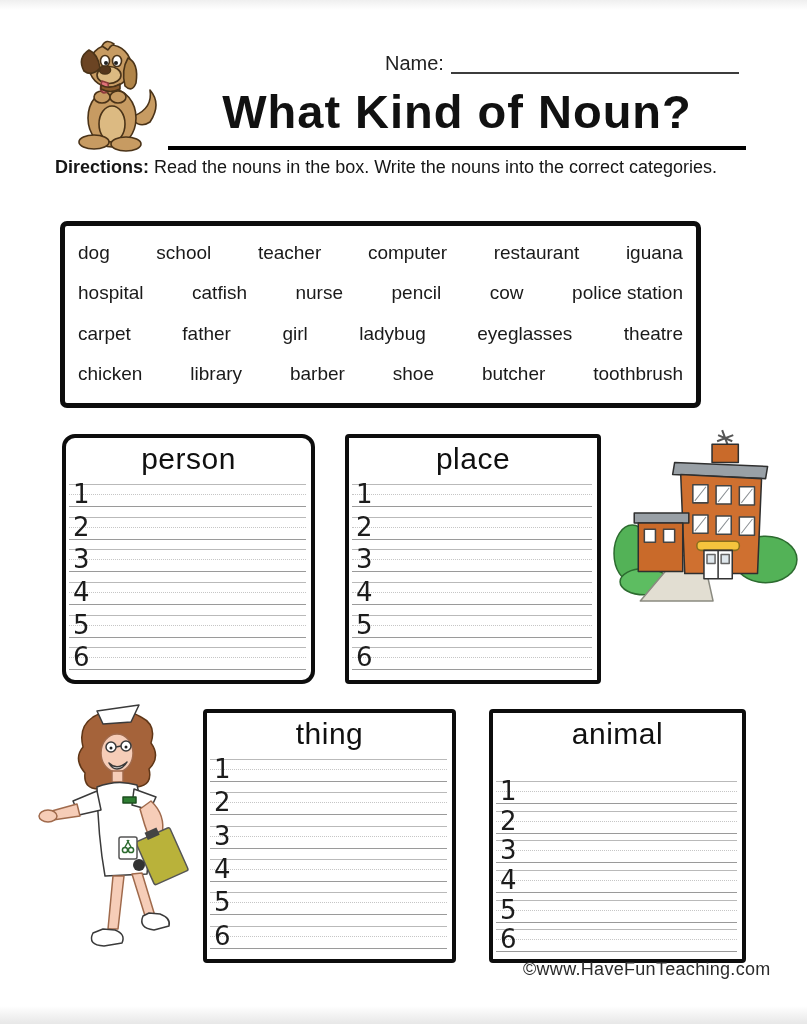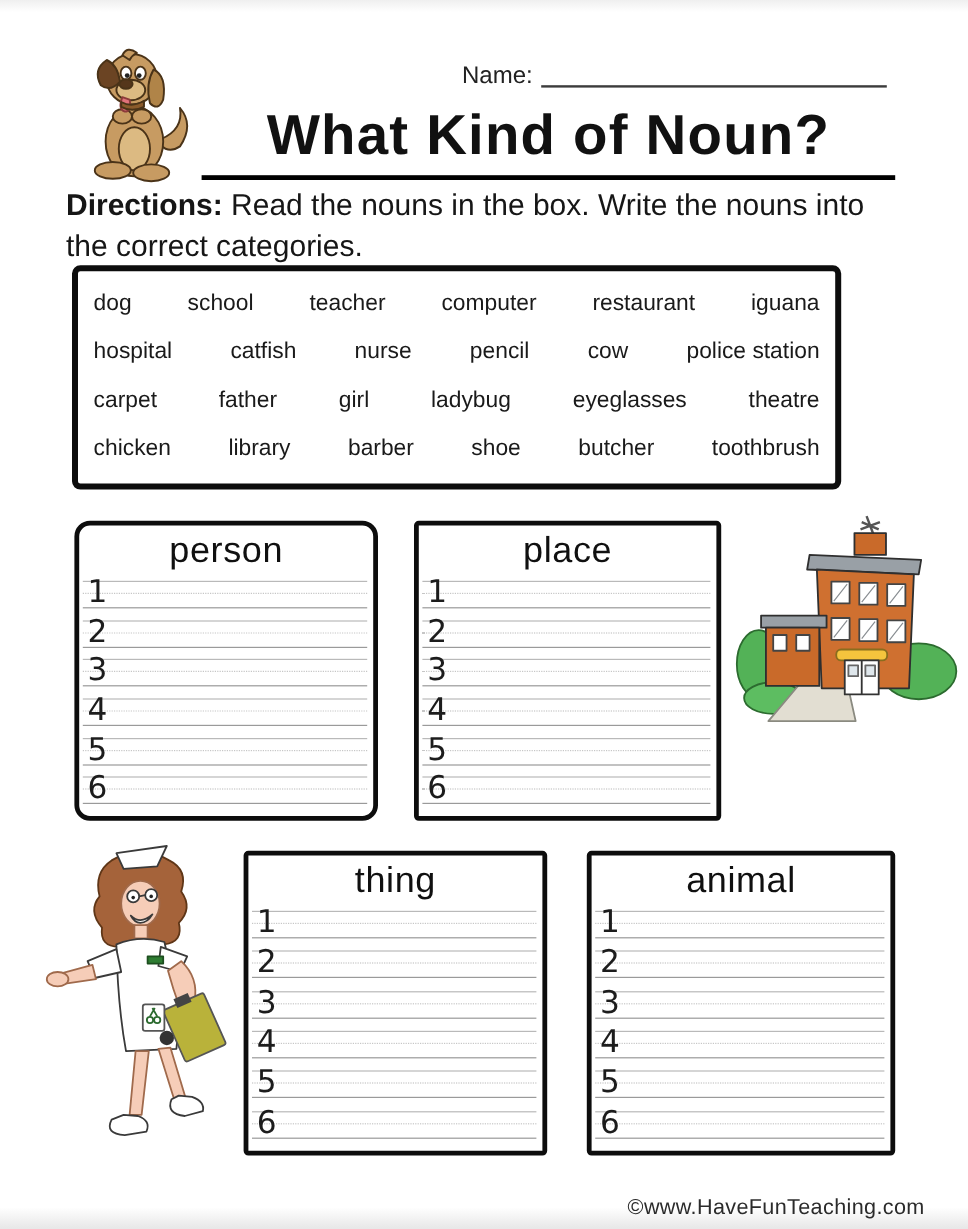--- a/index.html
+++ b/index.html
@@ -16,49 +16,49 @@
     font-family:"Liberation Sans",sans-serif;color:var(--ink);overflow:hidden;
   }
   
   .name-row{position:absolute;left:385px;top:52px;font-size:20px;color:#222;}
   .name-blank{display:inline-block;width:288px;border-bottom:2px solid #3c3c3c;height:18px;vertical-align:-4px;margin-left:7px;}
   .title{
     position:absolute;left:168px;top:84px;width:578px;text-align:center;
     font-size:47px;font-weight:bold;letter-spacing:1px;
     border-bottom:4px solid #000;padding-bottom:7px;
   }
-  .directions{position:absolute;left:55px;top:155px;width:672px;font-size:25px;line-height:1.35;color:#161616;}
+  .directions{position:absolute;left:55px;top:155px;width:672px;font-size:18px;line-height:1.35;color:#161616;}
   .directions b{font-weight:bold;}
   
   .noun-box{
     position:absolute;left:60px;top:221px;width:641px;height:187px;
     border:5px solid #0d0d0d;border-radius:7px;background:#fff;
   }
   .noun-rows{display:flex;flex-direction:column;height:100%;padding:7px 0 9px 0;}
   .noun-row{flex:1;display:flex;justify-content:space-between;align-items:center;padding:0 13px;gap:20px;}
   .noun-word{font-size:19px;color:#1a1a1a;white-space:nowrap;}
   
   .cat-box{position:absolute;border:4px solid #0d0d0d;border-radius:4px;background:#fff;display:flex;flex-direction:column;}
   .cat-person{left:62px;top:434px;width:253px;height:250px;border-radius:13px;}
   .cat-place{left:345px;top:434px;width:256px;height:250px;}
   .cat-thing{left:203px;top:709px;width:253px;height:254px;}
-  .cat-animal{left:489px;top:709px;width:257px;height:254px;}
+  .cat-animal{left:489px;top:709px;width:257px;height:254px;gap:22px;}
   .cat-label{height:42px;display:flex;align-items:center;justify-content:center;font-size:30px;color:#101010;letter-spacing:0.5px;}
   .cat-lines{flex:1;display:flex;flex-direction:column;padding-bottom:4px;}
   .line-row{flex:1;position:relative;}
   .line-row .l-top{position:absolute;left:3px;right:5px;top:4px;border-top:1.3px solid var(--line-light);}
   .line-row .l-mid{position:absolute;left:3px;right:5px;top:14px;border-top:1.6px dotted var(--line-dotted);}
   .line-row .l-bot{position:absolute;left:3px;right:5px;top:26px;border-top:1.7px solid var(--line-solid);}
   .line-row .l-num{position:absolute;left:7px;top:1px;font-size:26px;line-height:27px;font-weight:400;color:#1c1c1c;font-family:"DejaVu Sans",sans-serif;}
   
   .img-dog{position:absolute;left:57px;top:36px;}
   .img-building{position:absolute;left:612px;top:428px;}
   .img-nurse{position:absolute;left:33px;top:696px;}
   
-  .footer{position:absolute;left:523px;top:959px;font-size:18px;color:#2b2b2b;letter-spacing:0.3px;margin-top:37px;}
+  .footer{position:absolute;left:523px;top:959px;font-size:18px;color:#2b2b2b;letter-spacing:0.3px;}
 </style>
 </head>
 <body>
 
 <div class="page">
 
   <div class="img-dog">
     <svg width="112" height="118" viewBox="0 0 110 118">
       <g stroke="#4a3318" stroke-width="1.6" stroke-linejoin="round">
         <path d="M76,80 Q95,72 92,54 Q104,68 92,86 Q83,92 76,85 Z" fill="#c79b62"></path>

